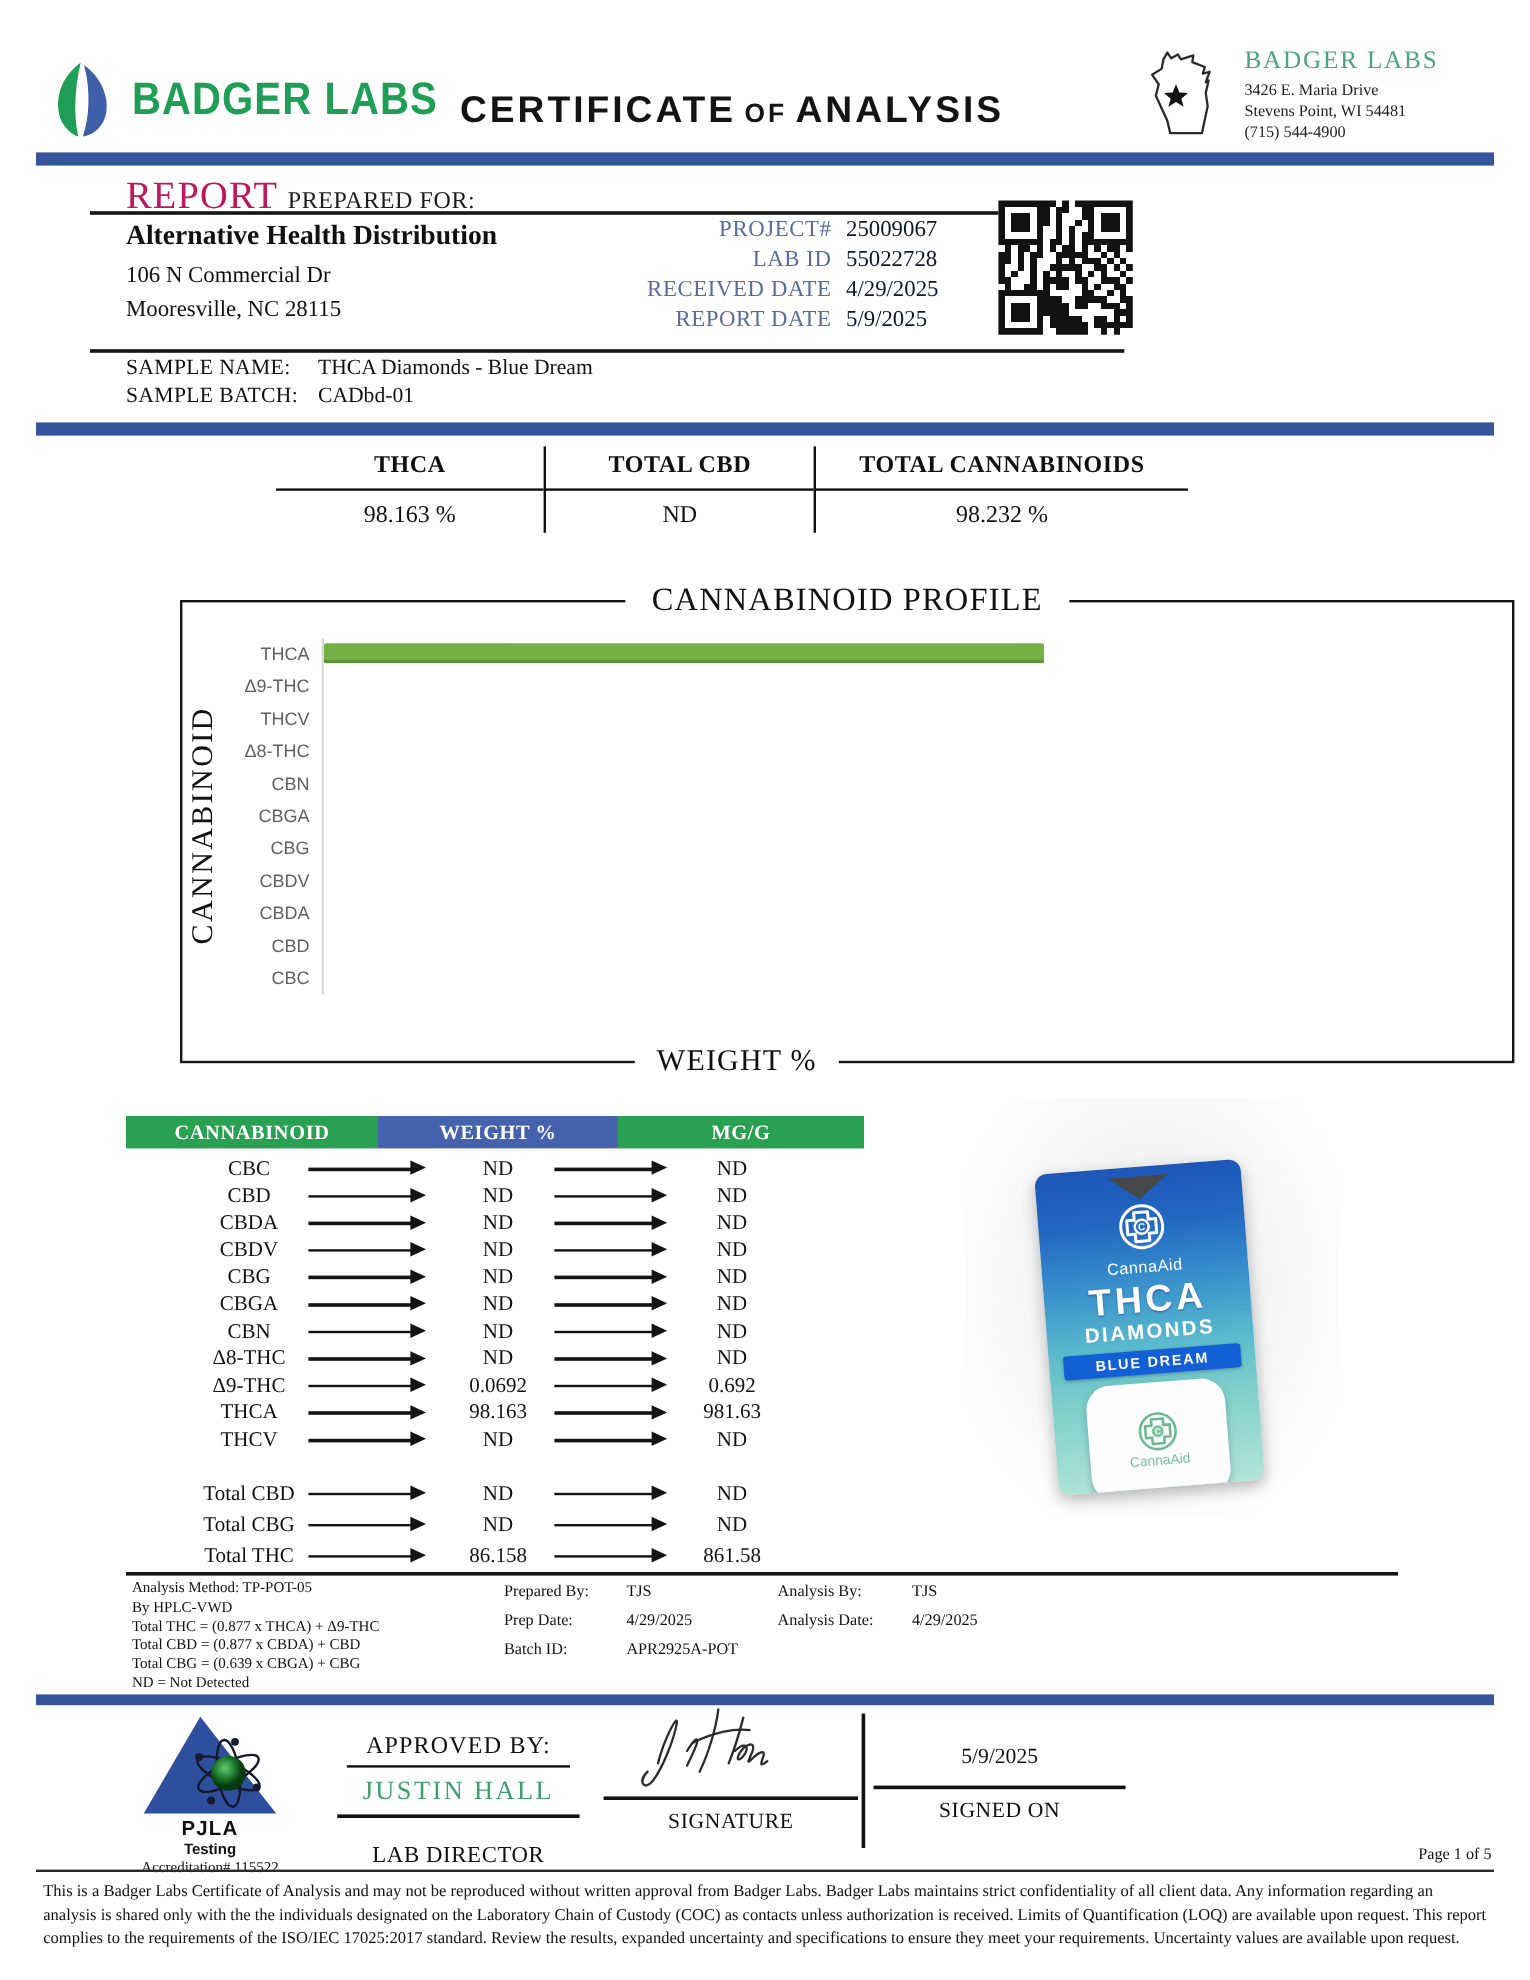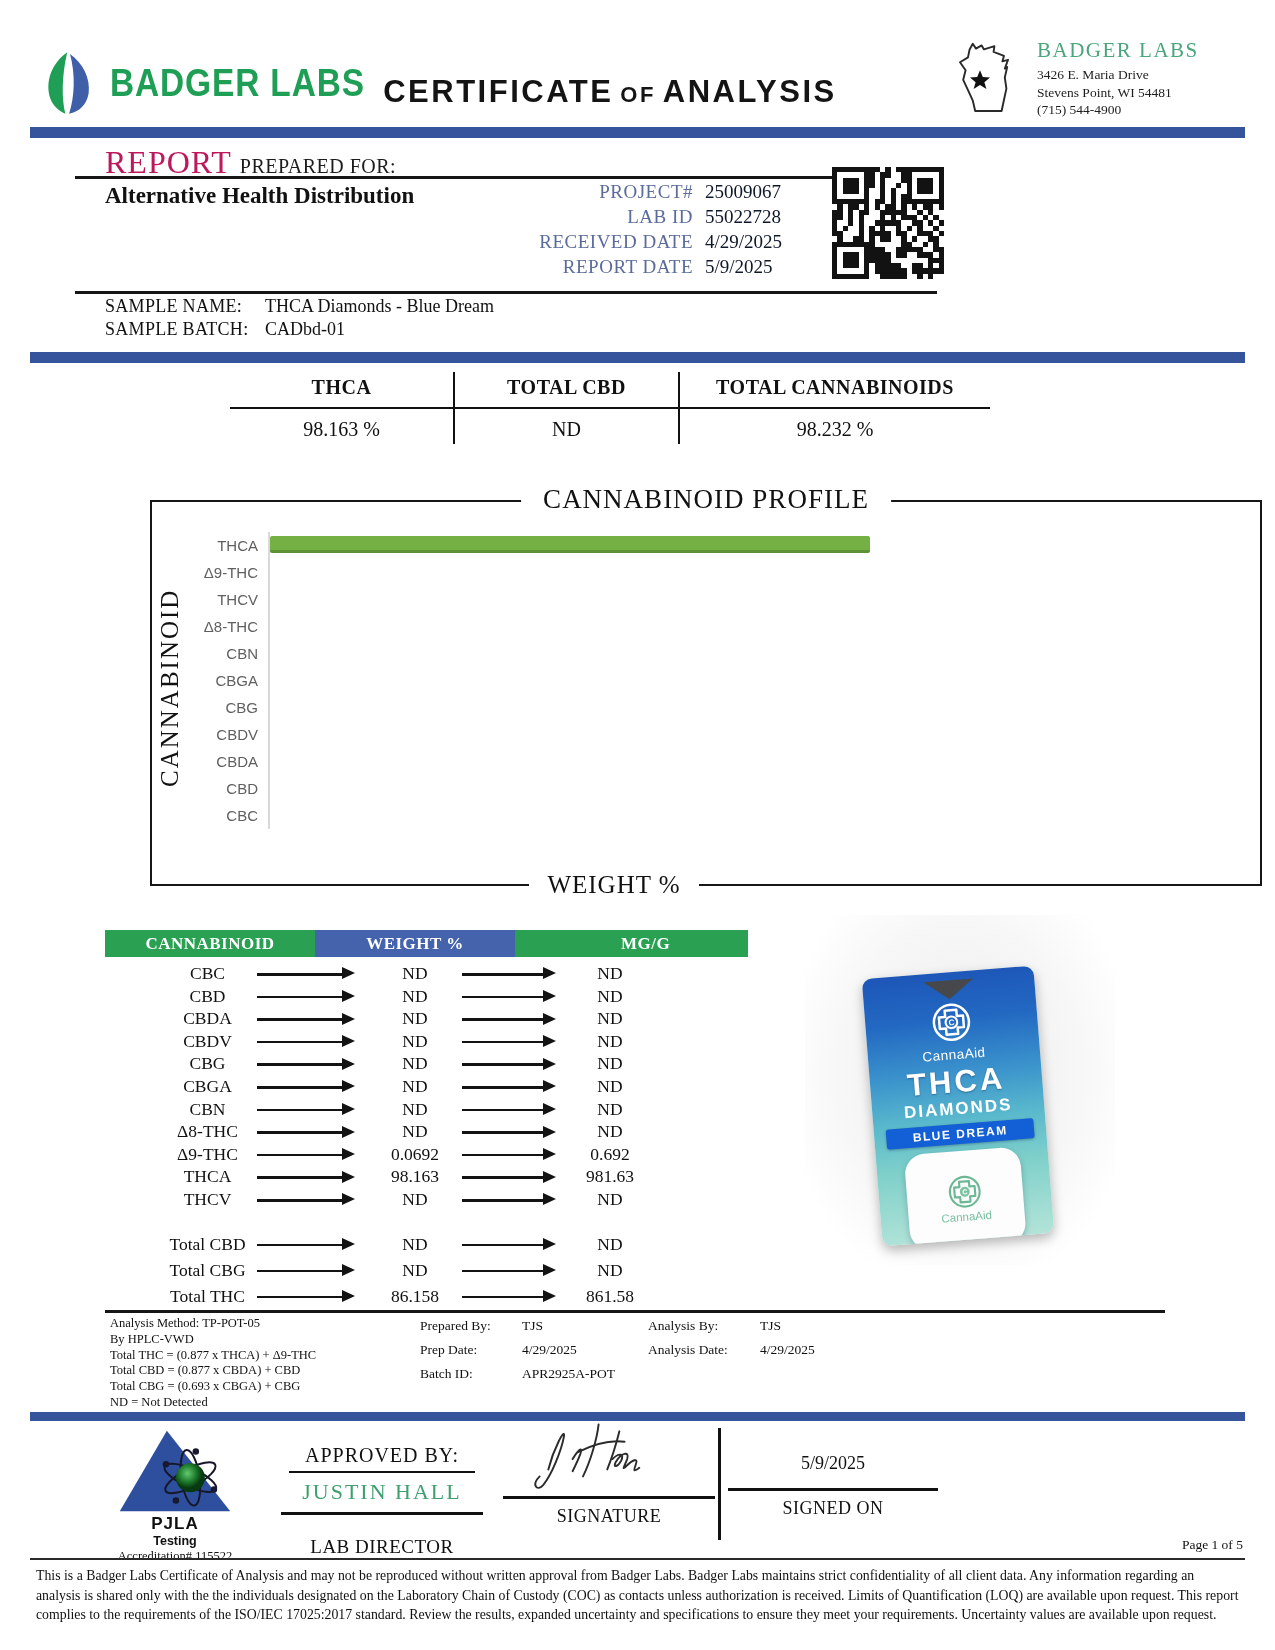--- a/index.html
+++ b/index.html
@@ -67,21 +67,21 @@
                font-family:"Liberation Sans",sans-serif;font-size:15px;color:#4a4a4a;}
   .c-tick{position:absolute;transform:translateX(-50%);white-space:nowrap;}
   .weight-label{position:absolute;top:871px;left:150px;width:928px;text-align:center;}
   .weight-label span{background:#fff;padding:0 18px;font-size:25px;letter-spacing:1px;}
   
   .results{position:absolute;left:105px;top:930px;width:620px;}
   .t-head{position:relative;height:27px;font-weight:700;color:#fff;font-size:17px;letter-spacing:.5px;}
   .th-cell{position:absolute;top:0;height:27px;line-height:27px;text-align:center;}
   .th-1{left:0;width:210px;background:#2aa052;}
   .th-2{left:210px;width:200px;background:#4563ad;}
-  .th-3{left:410px;width:205px;background:#2aa052;padding-left:28px;}
+  .th-3{left:410px;width:205px;background:#2aa052;}
   .t-body{margin-top:6px;}
   .t-row{position:relative;height:22.6px;font-size:17.5px;}
   .t-name{position:absolute;left:0;width:205px;text-align:center;}
   .t-v1{position:absolute;left:255px;width:110px;text-align:center;}
   .t-v2{position:absolute;left:450px;width:110px;text-align:center;}
   .arr{position:absolute;top:10px;height:2.6px;background:#131313;}
   .a1{left:152px;width:86px;}
   .a2{left:357px;width:82px;}
   .arr::after{content:"";position:absolute;right:-12px;top:-5.6px;width:0;height:0;
               border-left:13px solid #131313;border-top:6.8px solid transparent;border-bottom:6.8px solid transparent;}
@@ -175,20 +175,24 @@
   <div class="bar bar1"></div>
 
   <div class="report-heading">
     <span class="report-word">REPORT</span>
     <span class="prepared-for">PREPARED FOR:</span>
   </div>
   <div class="hline line1"></div>
 
   <div class="client">
     <div class="client-name">Alternative Health Distribution</div>
+    <div class="client-addr">
+      <div>106 N Commercial Dr</div>
+      <div>Mooresville, NC 28115</div>
+    </div>
   </div>
 
   <div class="report-meta">
       <div class="meta-row">
         <span class="meta-label">PROJECT#</span>
         <span class="meta-value">25009067</span>
       </div>
       <div class="meta-row">
         <span class="meta-label">LAB ID</span>
         <span class="meta-value">55022728</span>
@@ -663,21 +667,21 @@
         </div>
       </div>
   </div>
   <div class="hline line3"></div>
 
   <div class="notes">
       <div>Analysis Method: TP-POT-05</div>
       <div>By HPLC-VWD</div>
       <div>Total THC = (0.877 x  THCA) + Δ9-THC</div>
       <div>Total CBD = (0.877 x  CBDA) + CBD</div>
-      <div>Total CBG = (0.693 x  CBGA) + CBG</div>
+      <div>Total CBG = (0.639 x  CBGA) + CBG</div>
       <div>ND = Not Detected</div>
     </div>
   <div class="pairs prep">
       <div class="pair">
         <span class="pair-label">Prepared By:</span>
         <span class="pair-value">TJS</span>
       </div>
       <div class="pair">
         <span class="pair-label">Prep Date:</span>
         <span class="pair-value">4/29/2025</span>

